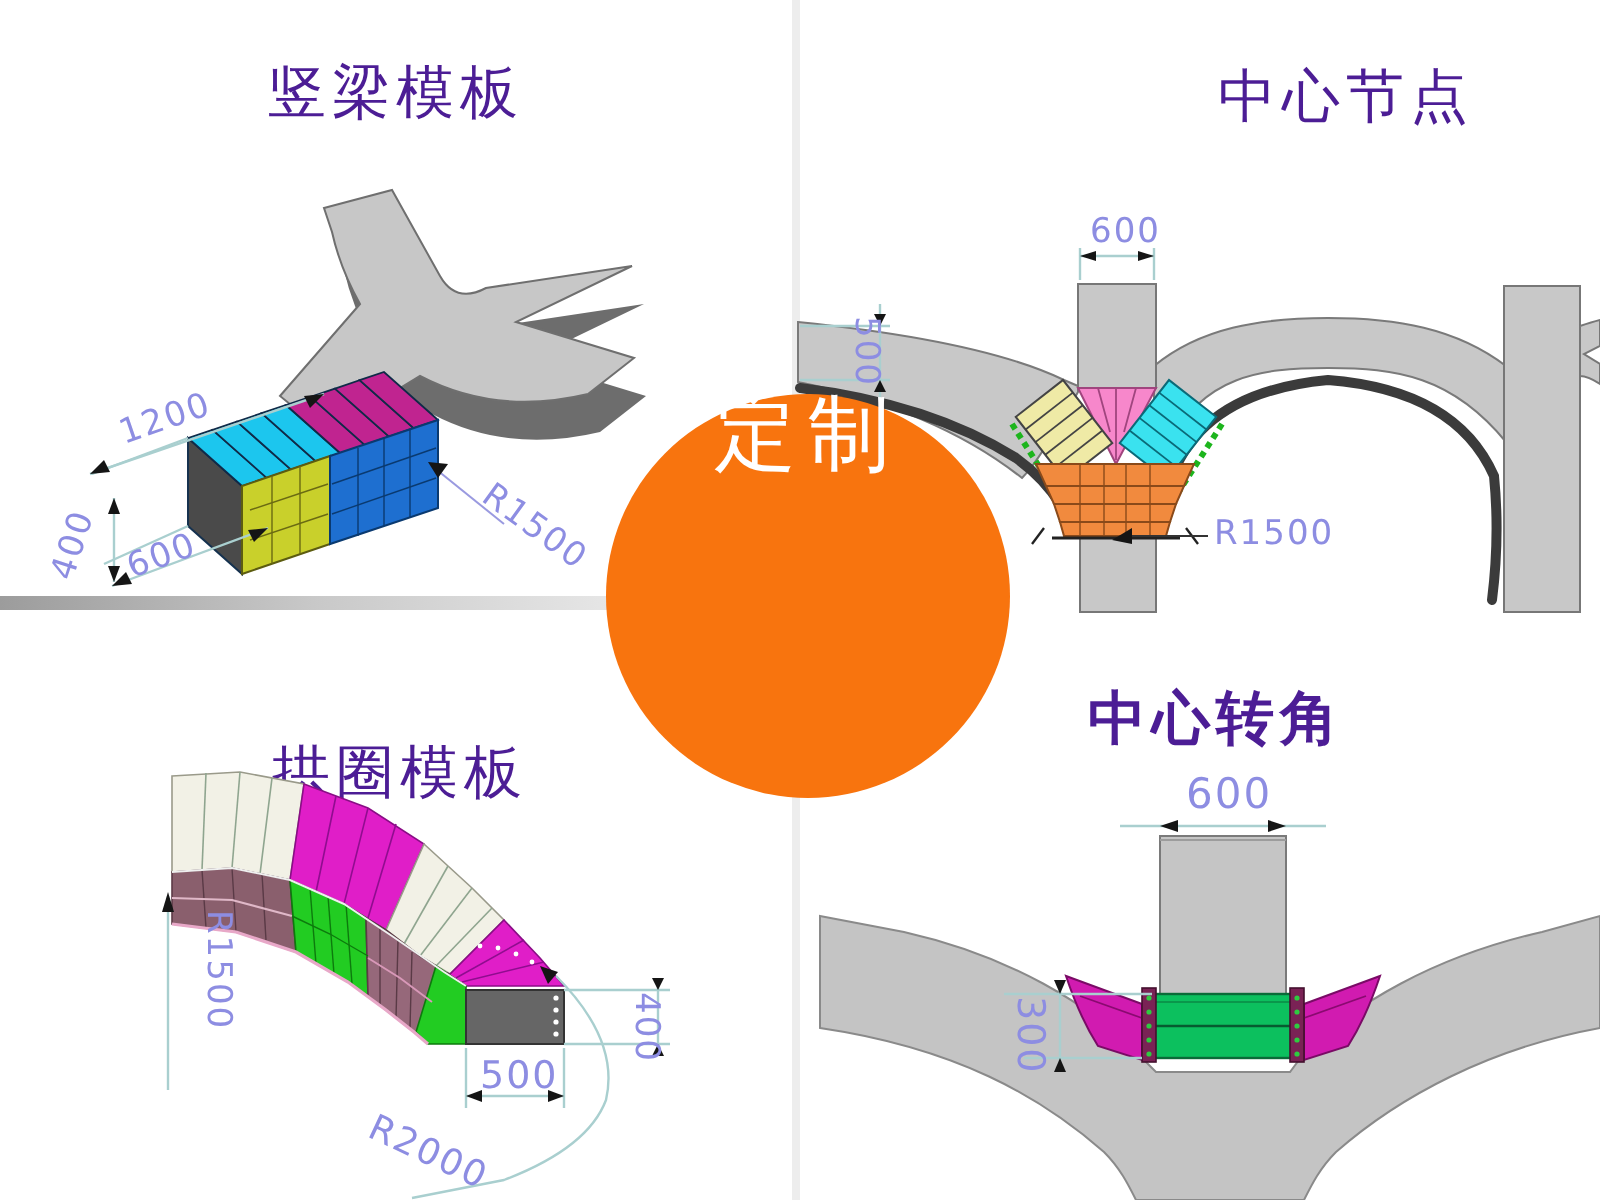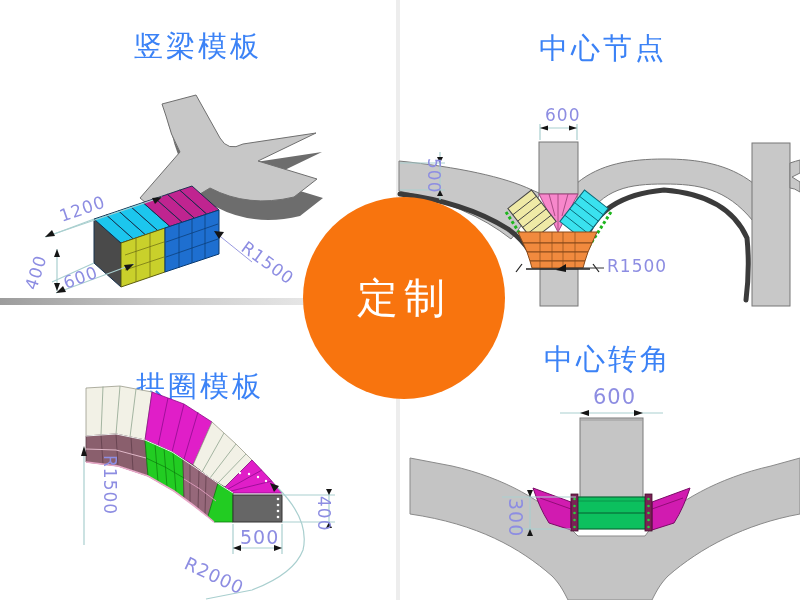--- a/index.html
+++ b/index.html
@@ -3,34 +3,34 @@
 <meta charset="utf-8">
 <style>
   html,body{margin:0;padding:0;background:#fff;}
   #canvas{
     position:relative;width:800px;height:600px;overflow:hidden;background:#fff;
     font-family:"DejaVu Sans","Liberation Sans",sans-serif;
   }
   .vdivider{position:absolute;left:396px;top:0;width:4px;height:600px;background:#ededed;}
   .hdivider{position:absolute;left:0;top:298px;width:400px;height:7px;
     background:linear-gradient(90deg,#9c9c9c 0%,#c9c9c9 40%,#e9e9e9 80%,#f6f6f6 100%);}
-  .qtitle{position:absolute;width:300px;text-align:center;color:#3b82f6;
+  .qtitle{position:absolute;width:300px;text-align:center;color:#4c1d95;
     font-size:29px;letter-spacing:3px;font-weight:500;}
   #title-tl{left:48px;top:27px;}
-  #title-tr{left:453px;top:29px;}
+  #title-tr{left:437px;top:29px;text-align:right;}
   #title-bl{left:50px;top:338px;margin-top:29px;}
-  #title-br{left:458px;top:340px;}
+  #title-br{left:458px;top:340px;font-weight:bold;}
   svg{position:absolute;left:0;top:0;}
   .dim{fill:#8d8de2;font-size:17px;letter-spacing:1px;}
   .dimline{stroke:#a9cfcf;stroke-width:1.2;fill:none;}
   .arrow{fill:#151515;}
   .badge{
     position:absolute;left:303px;top:197px;width:202px;height:202px;border-radius:50%;
     background:#f8740e;display:flex;flex-direction:column;align-items:center;
-    justify-content:center;gap:14px;z-index:5;
+    justify-content:space-between;gap:14px;z-index:5;
   }
   .badge span{color:#ffffff;font-size:41px;letter-spacing:6px;font-weight:500;line-height:1;}
 </style>
 </head>
 <body>
 
 <div id="canvas">
 
   <div class="vdivider"></div>
   <div class="hdivider"></div>

